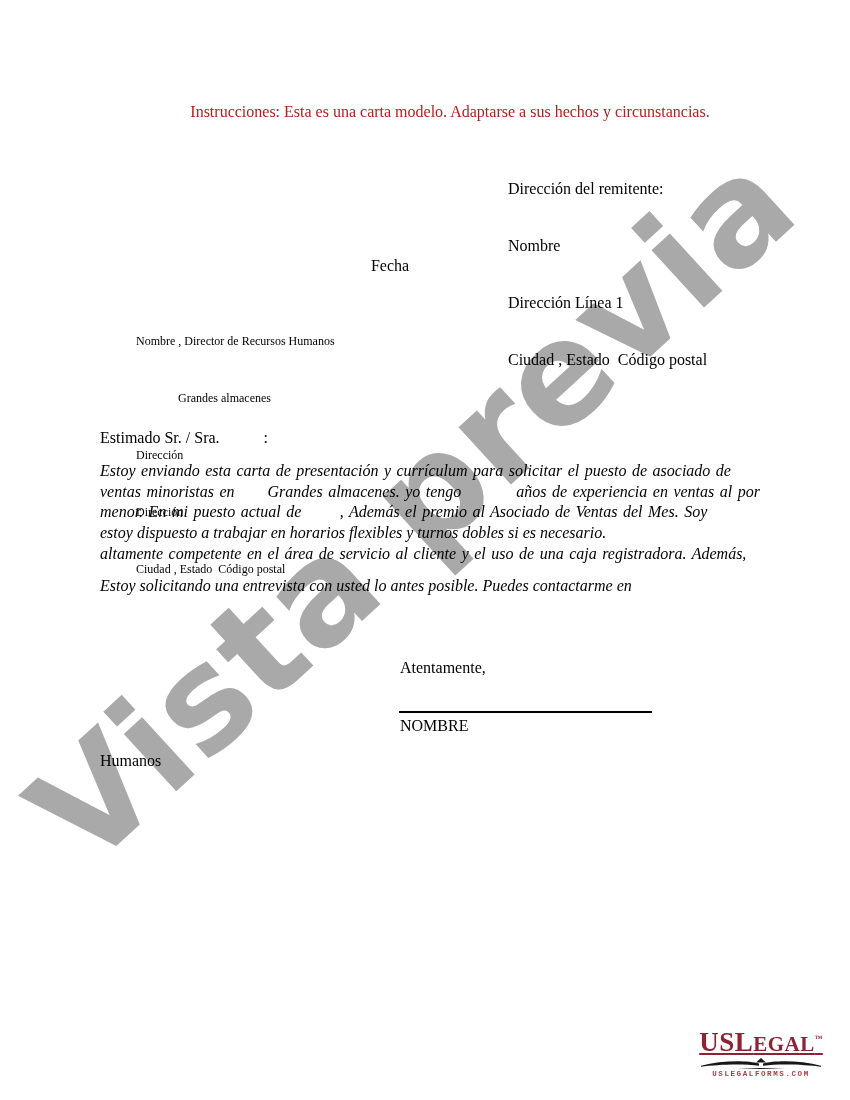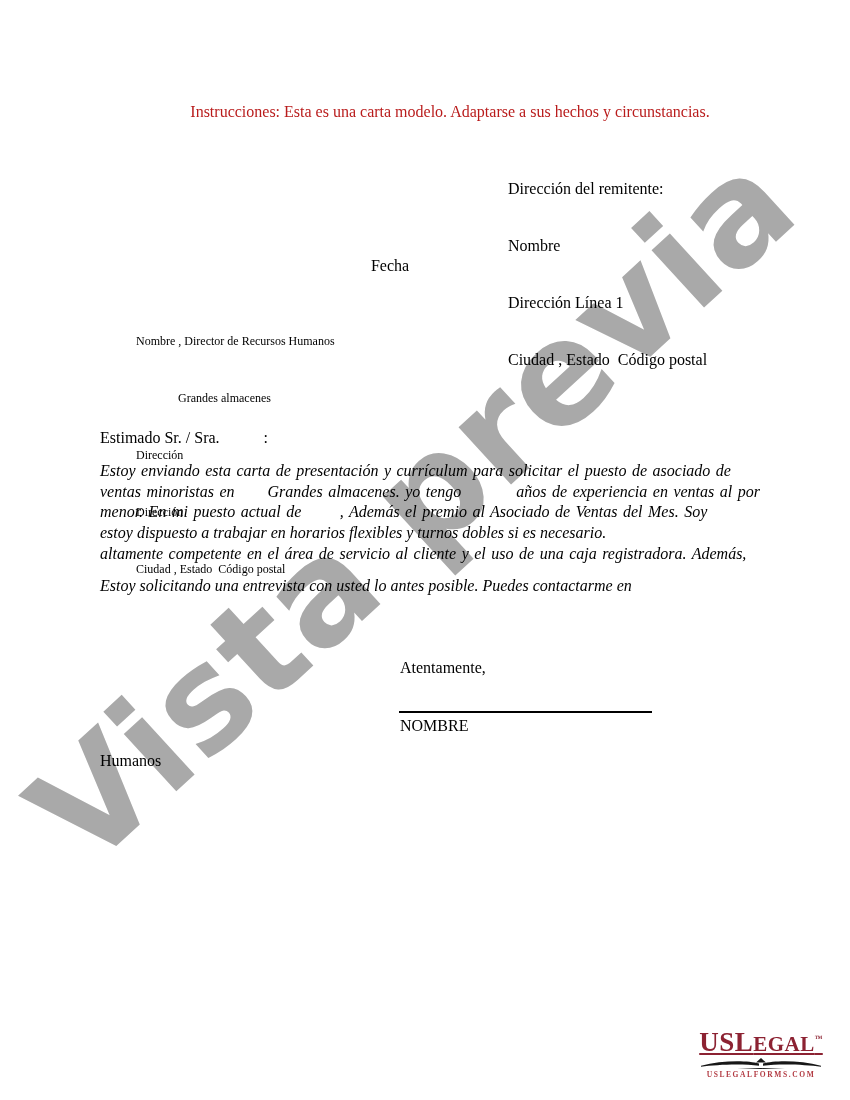--- a/index.html
+++ b/index.html
@@ -39,21 +39,21 @@
   .logo-text {
     font-family:"Liberation Serif",serif; font-weight:bold;
     font-size:27px; line-height:26px; color:#8C2232; letter-spacing:0.5px;
     white-space:nowrap;
     text-decoration:underline;
   }
   .logo-text .small { font-size:21px; }
   .logo-text .tm { font-size:8px; vertical-align:10px; letter-spacing:0; }
   .logo-eagle { display:block; width:124px; height:11px; margin:1px auto 0 auto; }
   .logo-site {
-    font-family:Liberation Serif, serif;
+    font-family:Liberation Mono, monospace;
     font-size:7.5px; font-weight:bold; color:#B23A42; letter-spacing:1.6px;
     margin-top:1px; white-space:nowrap;
   }
 </style>
 </head>
 <body>
 
 <div class="page">
 
   <div class="watermark">Vista previa</div>

